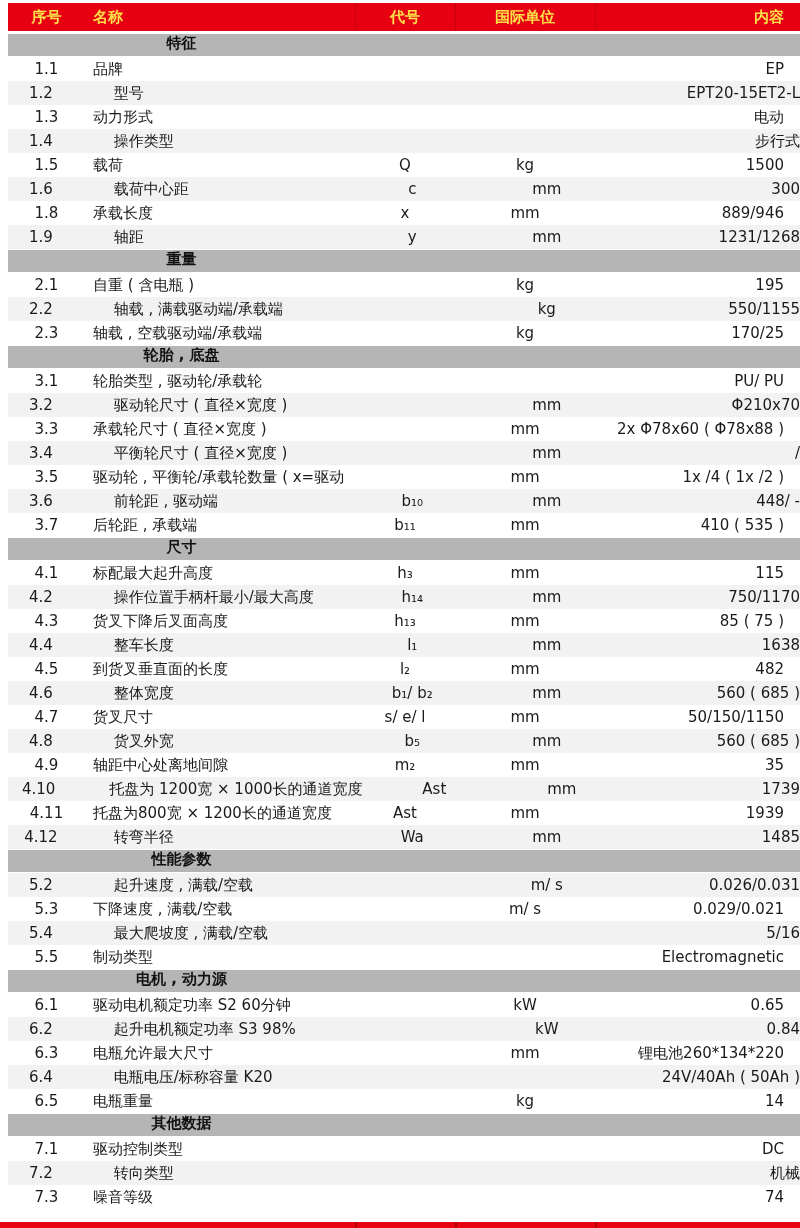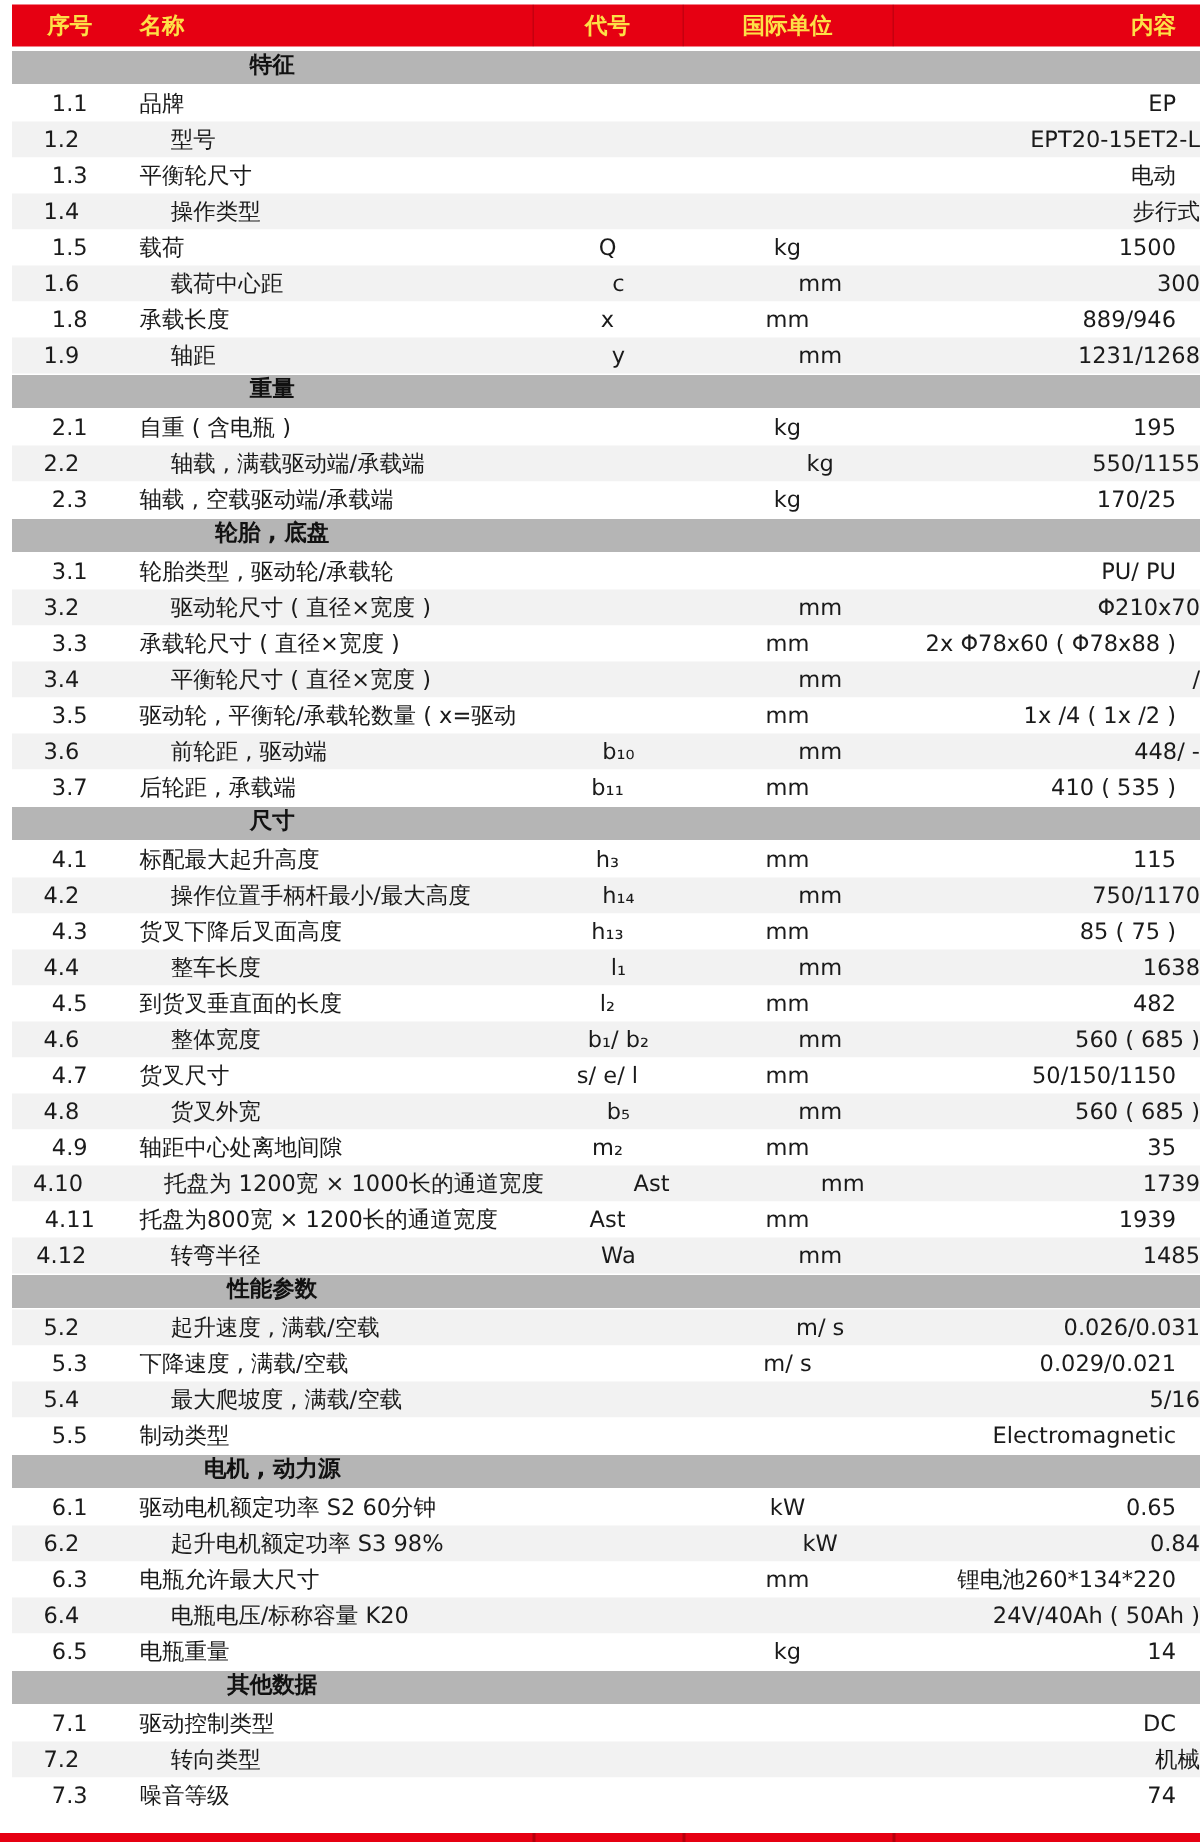--- a/index.html
+++ b/index.html
@@ -87,21 +87,21 @@
   <div class="row alt">
     <span class="c no">1.2</span>
     <span class="c name">型号</span>
     <span class="c code"></span>
     <span class="c unit"></span>
     <span class="c value">EPT20-15ET2-L</span>
   </div>
 
   <div class="row">
     <span class="c no">1.3</span>
-    <span class="c name">平衡轮尺寸</span>
+    <span class="c name">动力形式</span>
     <span class="c code"></span>
     <span class="c unit"></span>
     <span class="c value">电动</span>
   </div>
 
   <div class="row alt">
     <span class="c no">1.4</span>
     <span class="c name">操作类型</span>
     <span class="c code"></span>
     <span class="c unit"></span>

